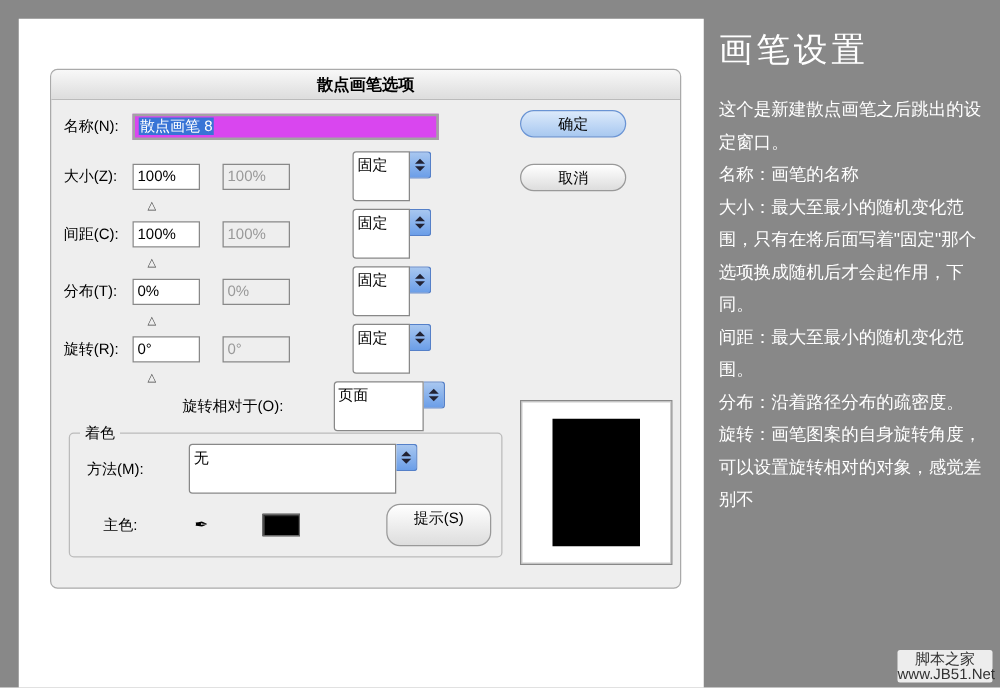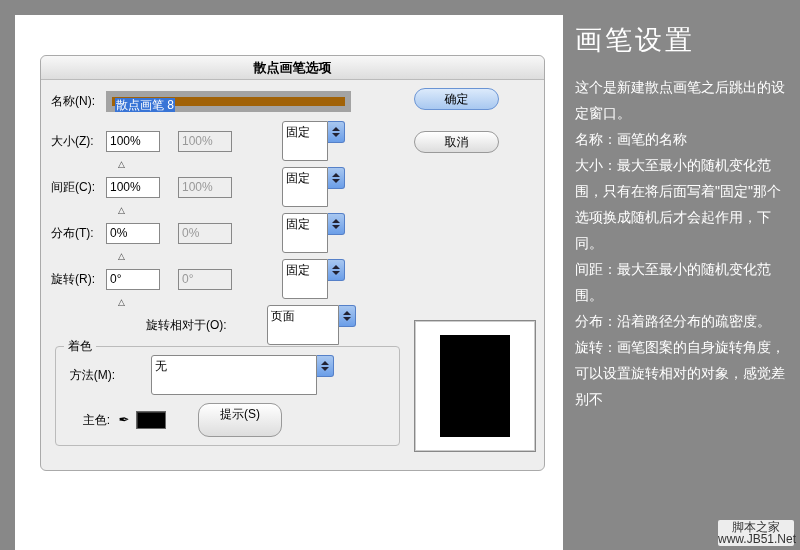--- a/index.html
+++ b/index.html
@@ -5,21 +5,21 @@
 * { box-sizing: border-box; margin: 0; padding: 0; }
 body { font-family: "Microsoft YaHei", Arial, sans-serif; background: #888; width: 800px; height: 550px; position: relative; overflow: hidden; }
 .canvas { position: absolute; left: 15px; top: 15px; width: 548px; height: 535px; background: #fff; }
 .dialog { position: absolute; left: 40px; top: 55px; width: 505px; background: #eee; border: 1px solid #aaa; border-radius: 6px; padding-bottom: 10px; }
 .titlebar { height: 24px; background: linear-gradient(#f8f8f8, #ddd); border-bottom: 1px solid #bbb; border-radius: 6px 6px 0 0; text-align: center; line-height: 24px; font-size: 13px; font-weight: bold; }
 .dialog-body { display: flex; padding: 8px 10px; }
 .left-col { flex: 1; }
 .right-col { width: 130px; padding-left: 10px; }
 .row { display: flex; align-items: center; margin-bottom: 4px; position: relative; height: 26px; }
 .row .label { width: 55px; text-align: left; font-size: 12px; padding-right: 4px; }
-.name-input { width: 245px; height: 21px; border: 6px solid #a3a3a3; background: #a16207; padding: 0 3px; font-size: 12px; }
+.name-input { width: 245px; height: 21px; border: 2px solid #a3a3a3; background: #d946ef; padding: 0 3px; font-size: 12px; }
 .name-input .sel { background: #3874d6; color: #fff; padding: 0 1px; }
 .val-input { width: 54px; height: 21px; border: 1px solid #888; background: #fff; padding: 0 3px; font-size: 12px; line-height: 19px; }
 .val-input.dis { background: #eee; color: #999; margin-left: 18px; }
 .sel-box { display: flex; margin-left: 18px; }
 .sel-field { width: 46px; height: 40px; border: 1px solid #888; background: #fff; font-size: 12px; line-height: 20px; padding: 0 3px; border-radius: 3px 0 0 3px; margin-left: 32px; }
 .sel-btn { width: 17px; height: 22px; background: linear-gradient(#a8c7f0, #6b9ee8); border: 1px solid #5580c8; border-left: none; border-radius: 0 3px 3px 0; display: flex; flex-direction: column; justify-content: center; align-items: center; }
 .sel-btn::before { content: ""; border: 4px solid transparent; border-bottom-color: #223; margin-bottom: 1px; }
 .sel-btn::after { content: ""; border: 4px solid transparent; border-top-color: #223; margin-top: 1px; }
 .slider-mark { position: absolute; left: 67px; width: 12px; height: 8px; font-size: 10px; line-height: 8px; }
 .slider-mark::before { content: "△"; font-size: 9px; color: #444; }
@@ -27,21 +27,21 @@
 .rot-rel-row { justify-content: flex-start; padding-left: 95px; }
 .rot-rel-row .label { width: auto; }
 .rot-rel-row .sel-box { margin-left: 4px; }
 .rot-rel-row .sel-field { width: 72px; }
 .shading-group { border: 1px solid #bbb; border-radius: 4px; margin: 8px 4px 0 4px; padding: 8px 8px 8px 8px; position: relative; }
 .shading-group .legend { position: absolute; top: -9px; left: 8px; background: #eee; padding: 0 4px; font-size: 12px; }
 .method-row { display: flex; align-items: center; margin-bottom: 8px; }
 .method-row .label { width: 55px; text-align: right; font-size: 12px; padding-right: 4px; }
 .method-sel { display: flex; }
 .method-sel .sel-field { width: 166px; }
-.key-row { display: flex; align-items: center; }
+.key-row { display: flex; align-items: center; gap: 37px; }
 .key-row .label { width: 52px; text-align: right; font-size: 12px; padding-right: 6px; }
 .eyedrop { width: 16px; height: 16px; font-size: 13px; line-height: 16px; text-align: center; margin-right: 4px; }
 .swatch { width: 30px; height: 18px; background: #000; border: 1px solid #666; box-shadow: inset 1px 1px 0 #333; }
 .hint-btn { margin-left: 32px; width: 84px; height: 34px; background: linear-gradient(#fff, #ddd); border: 1px solid #999; border-radius: 11px; font-size: 12px; text-align: center; line-height: 20px; }
 .aqua-btn { width: 85px; height: 22px; background: linear-gradient(#fff, #ddd); border: 1px solid #999; border-radius: 11px; font-size: 12px; text-align: center; line-height: 20px; margin-bottom: 21px; }
 .aqua-btn.primary { background: linear-gradient(#dceafb, #a8c8f0); border-color: #6a94d4; }
 .preview { width: 122px; height: 132px; background: #fff; border: 1px solid #888; box-shadow: inset 0 0 0 1px #ccc; display: flex; align-items: center; justify-content: center; margin-top: 6px; }
 .preview .shape { width: 70px; height: 102px; background: #000; }
 .side { position: absolute; left: 575px; top: 22px; width: 215px; color: #fff; }
 .side h1 { font-size: 27px; font-weight: normal; margin-bottom: 16px; letter-spacing: 3px; }

